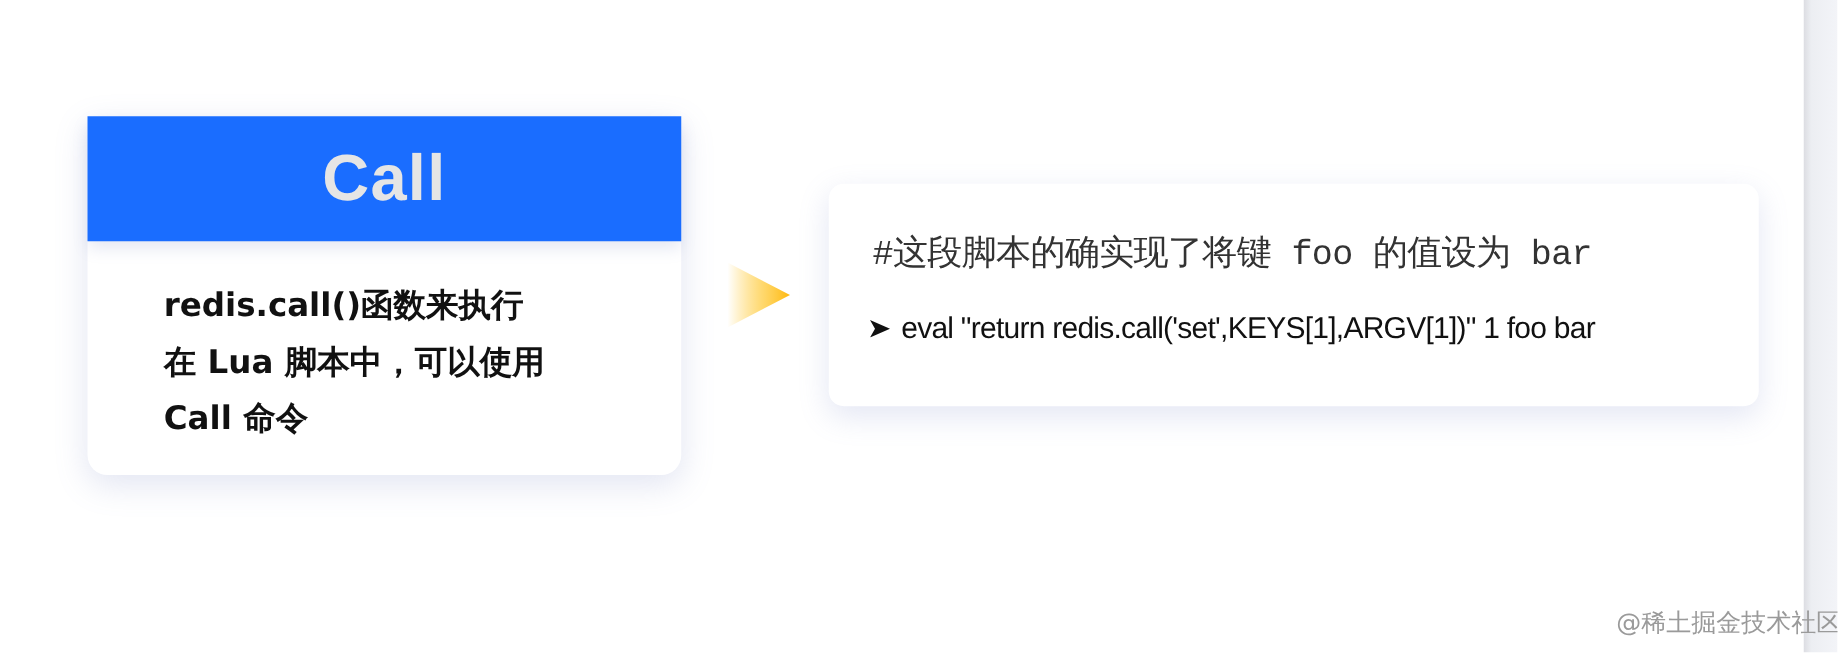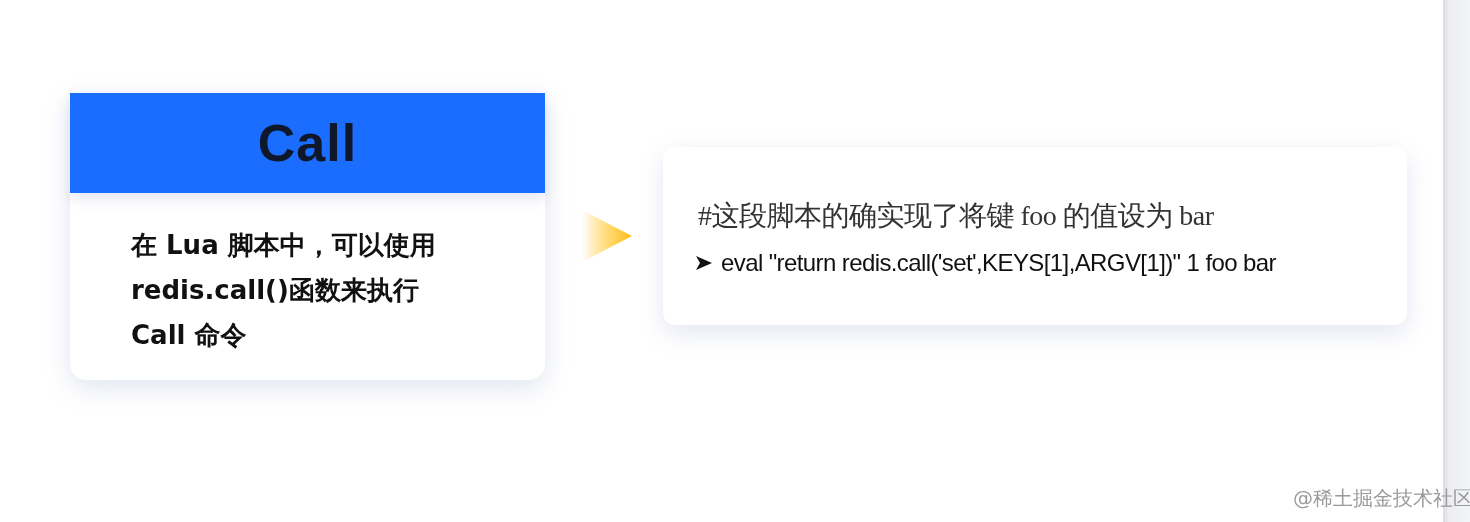--- a/index.html
+++ b/index.html
@@ -16,43 +16,43 @@
       background: #ffffff; border-radius: 0 0 16px 16px;
       box-shadow: 0 8px 26px rgba(110, 125, 190, 0.20);
     }
     .call-header {
       height: 100px; background: #1a6dff;
       display: flex; align-items: center; justify-content: center;
       box-shadow: 0 6px 12px rgba(110, 125, 190, 0.18);
       position: relative; z-index: 1;
     }
     .call-title {
-      color: #0f172a; font-family: "Liberation Sans", sans-serif;
+      color: #e5e5e5; font-family: "Liberation Sans", sans-serif;
       font-size: 52px; font-weight: bold; letter-spacing: 1px;
     }
     .call-desc {
       position: absolute; left: 61px; top: 130px; width: 380px;
       font-size: 26px; line-height: 45px; font-weight: bold; color: #111111;
       font-family: "DejaVu Sans", sans-serif;
     }
     .call-desc span { display: block; white-space: nowrap; }
 
     .arrow-icon {
       position: absolute; left: 582px; top: 210px; width: 50px; height: 52px;
     }
 
     .code-card {
       position: absolute; left: 663px; top: 147px; width: 744px; height: 178px;
       background: #ffffff; border-radius: 12px;
       box-shadow: 0 8px 24px rgba(120, 135, 200, 0.20);
     }
     .code-comment {
-      position: absolute; left: 35px; top: 50px;
+      position: absolute; left: 35px; top: 36px;
       font-size: 28px; color: #333333; white-space: nowrap;
-      font-family: Liberation Serif, serif; letter-spacing: -0.5px;
+      font-family: Liberation Mono, monospace; letter-spacing: -0.5px;
     }
     .code-lines {
       position: absolute; left: 33px; top: 101px;
       font-size: 24px; line-height: 29px; color: #111111;
       font-family: "Liberation Sans", sans-serif; letter-spacing: -0.6px;
     }
     .code-line { display: flex; align-items: center; white-space: nowrap; }
     .bullet-icon { width: 16px; height: 14px; margin-right: 9px; flex-shrink: 0; }
 
     .watermark {
@@ -64,22 +64,22 @@
 </head>
 <body>
 
 <div class="right-band"></div>
 
 <div class="call-card">
   <div class="call-header">
     <span class="call-title">Call</span>
   </div>
   <div class="call-desc">
+    <span>redis.call()函数来执行</span>
     <span>在 Lua 脚本中，可以使用</span>
-    <span>redis.call()函数来执行</span>
     <span>Call 命令</span>
   </div>
 </div>
 
 <svg class="arrow-icon" viewBox="0 0 50 52">
   <defs>
     <linearGradient id="arrowGrad" x1="0" y1="0" x2="1" y2="0">
       <stop offset="0%" stop-color="#ffc21a" stop-opacity="0"></stop>
       <stop offset="55%" stop-color="#ffcc40" stop-opacity="0.75"></stop>
       <stop offset="100%" stop-color="#ffb90f" stop-opacity="1"></stop>

